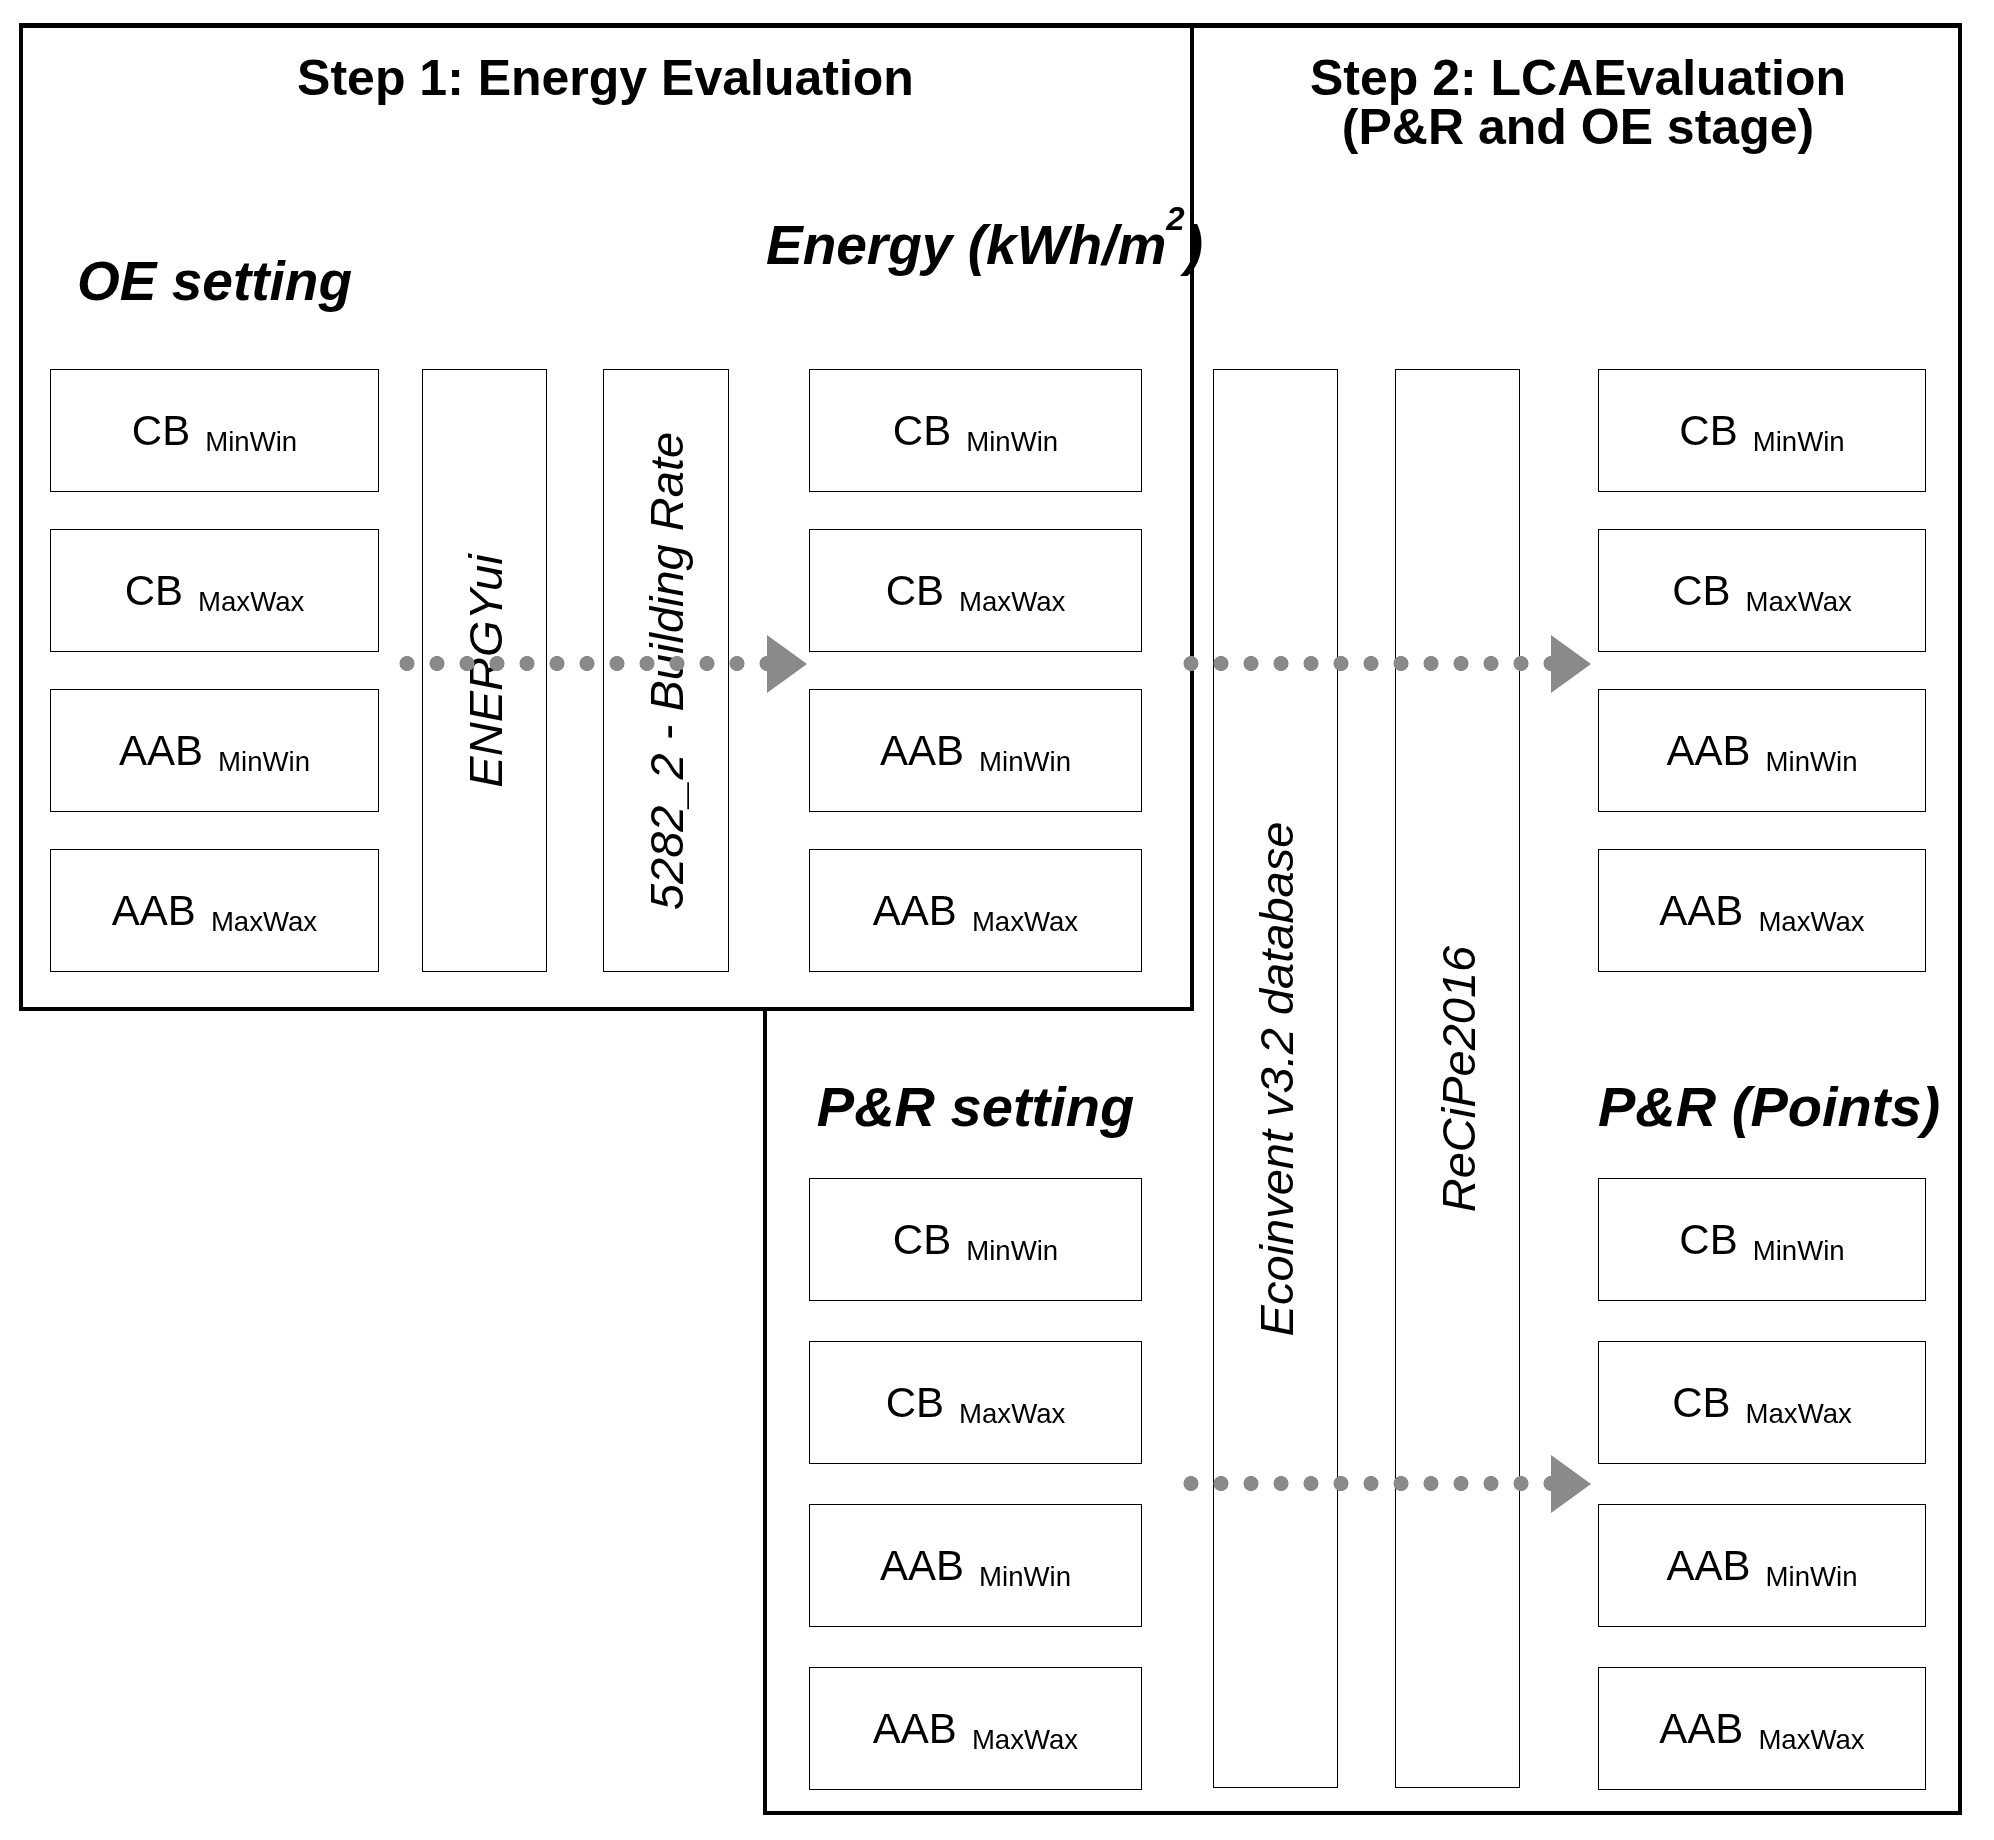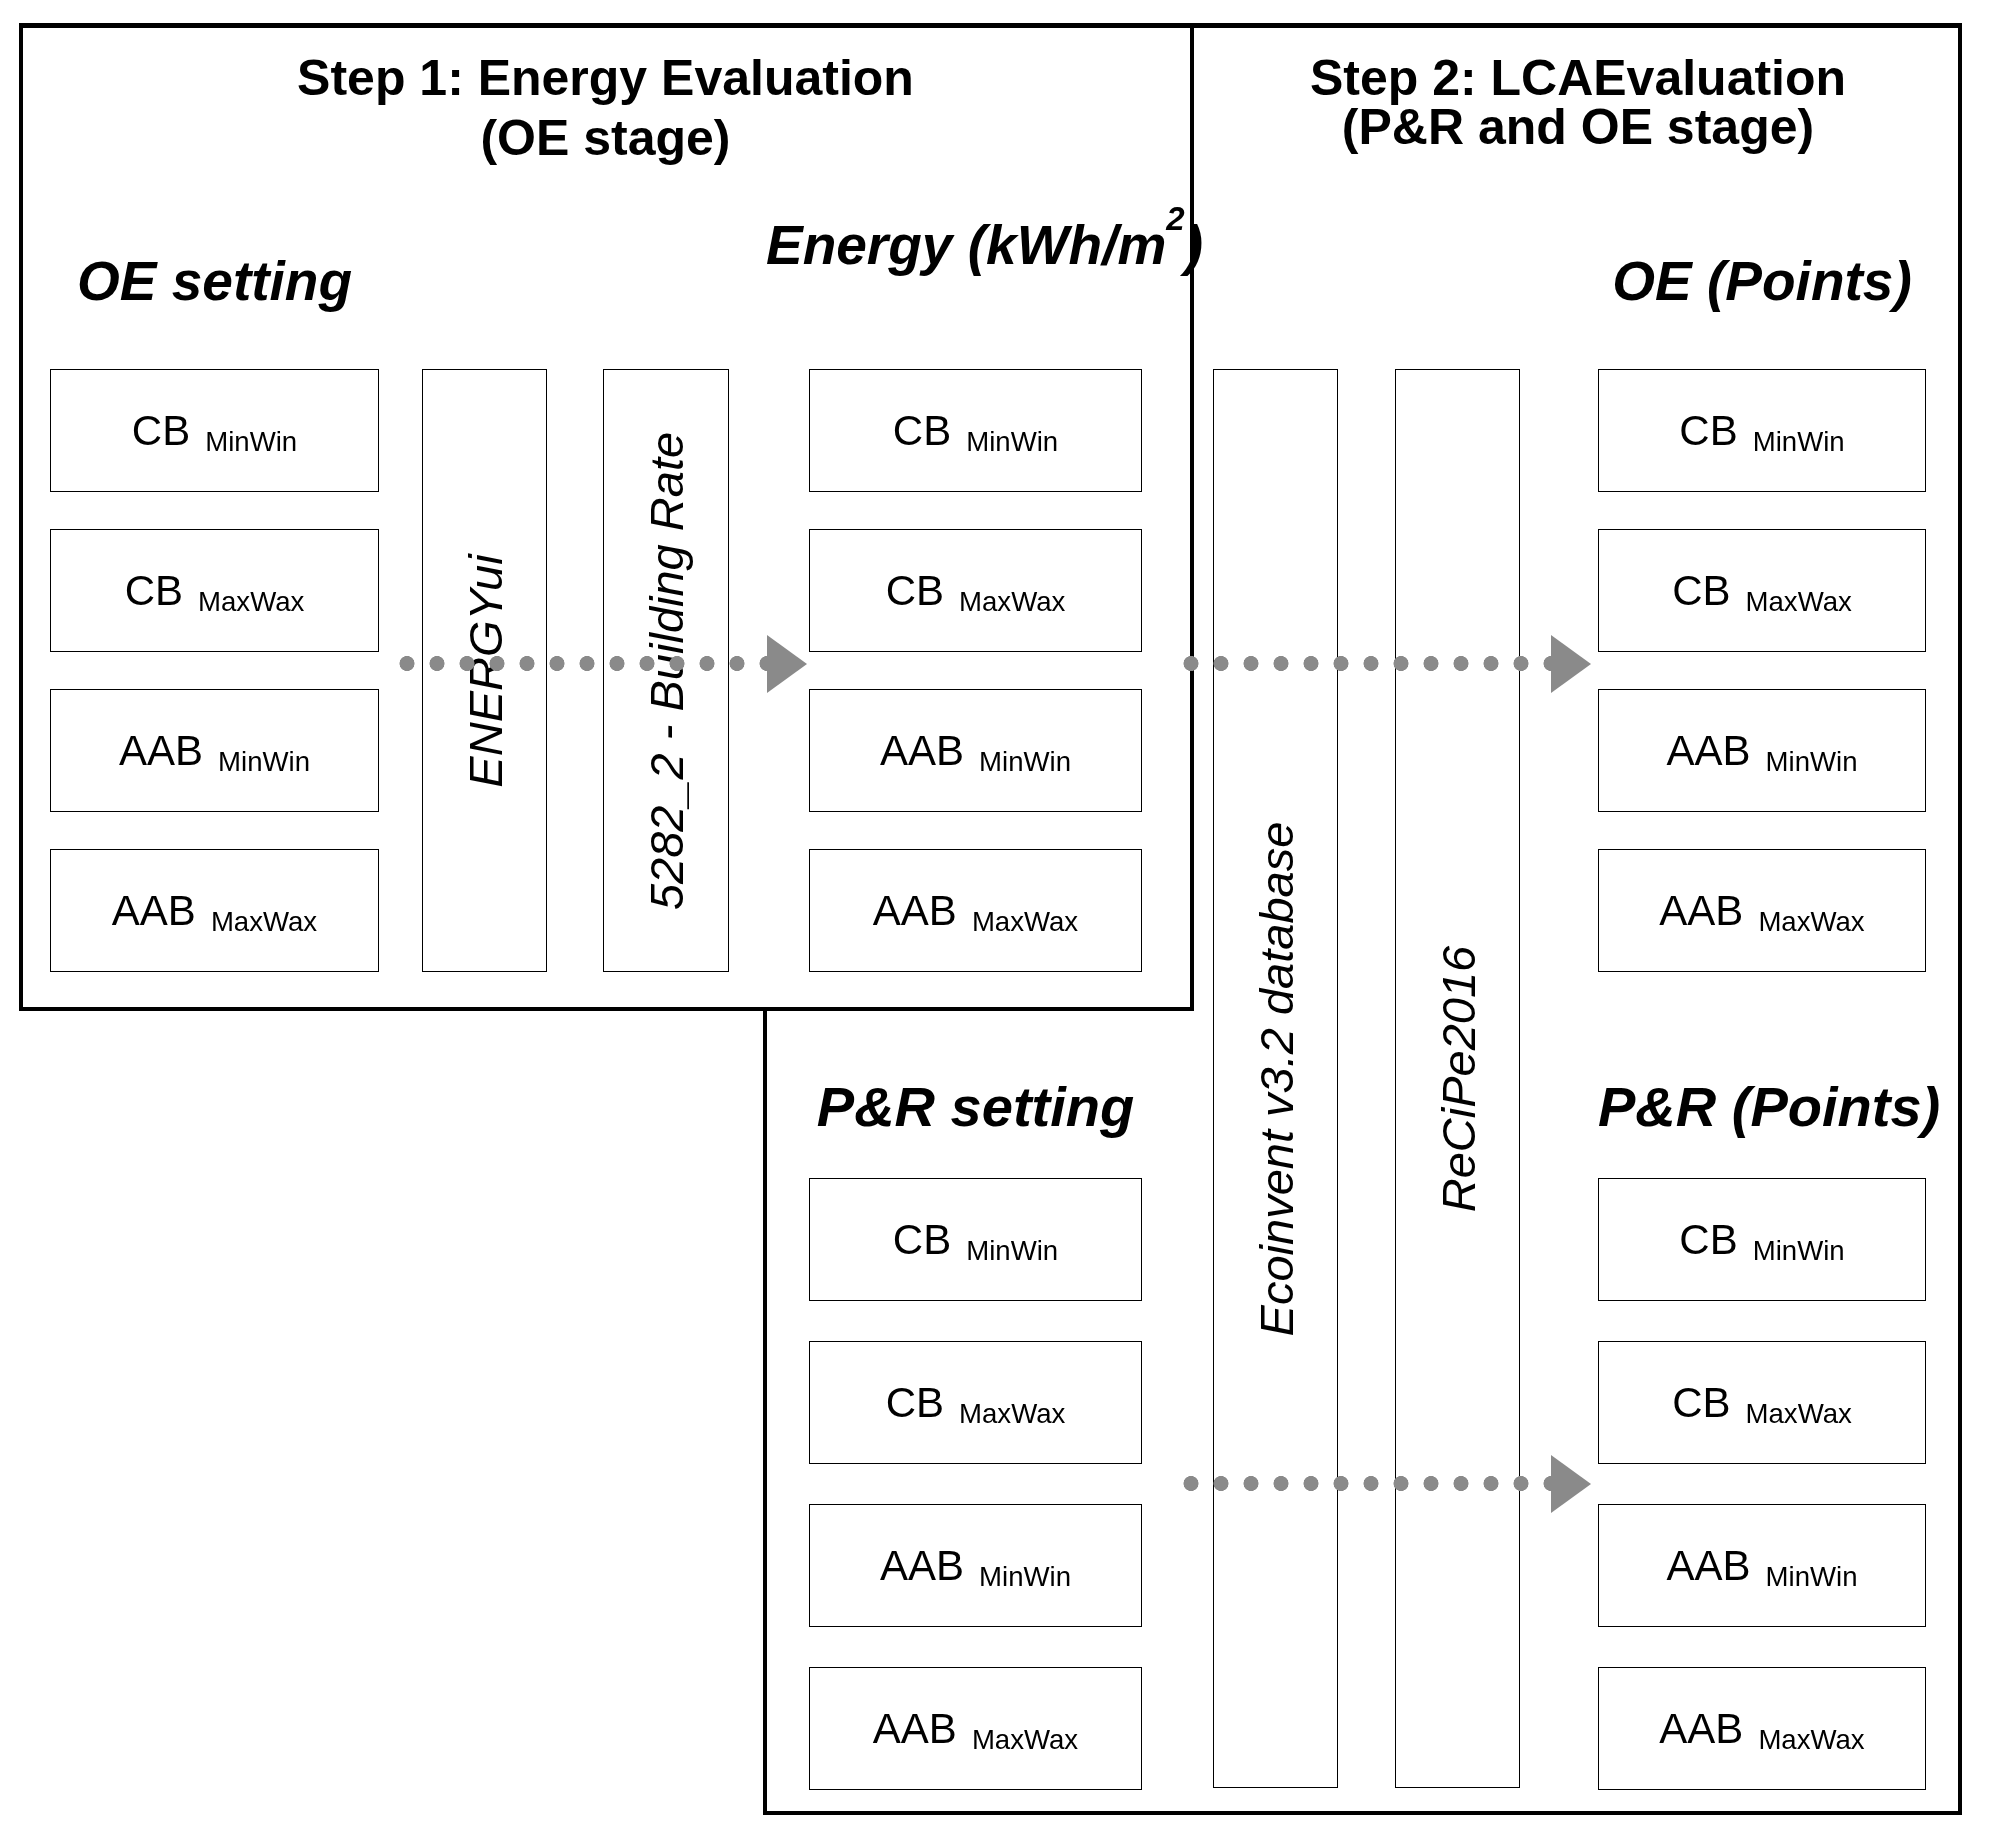--- a/index.html
+++ b/index.html
@@ -91,27 +91,25 @@
 
   <div class="seg z10" style="left:19px;top:23.4px;width:1943px;height:4.2px"></div>
   <div class="seg z10" style="left:19px;top:23.4px;width:4.2px;height:988px"></div>
   <div class="seg z10" style="left:1190px;top:23.4px;width:4.2px;height:988px"></div>
   <div class="seg z10" style="left:1958px;top:23.4px;width:4.2px;height:1792px"></div>
   <div class="seg z10" style="left:19px;top:1007px;width:1175px;height:4.2px"></div>
   <div class="seg z10" style="left:763px;top:1007px;width:4.2px;height:808px"></div>
   <div class="seg z10" style="left:763px;top:1811px;width:1199px;height:4.2px"></div>
 
   <div class="tline" style="left:19px;top:53px;width:1173px">Step 1: Energy Evaluation</div>
-  <div class="tline" style="left:19px;top:113px;width:1173px">(OE stage)</div>
   <div class="tline" style="left:1194px;top:53px;width:768px">Step 2: LCAEvaluation</div>
   <div class="tline" style="left:1194px;top:102px;width:768px">(P&amp;R and OE stage)</div>
 
   <div class="colhead" style="left:50px;top:254px;width:329px">OE setting</div>
   <div class="colhead" style="left:766px;top:217px;width:419px"><span>Energy (kWh/m</span><sup>2</sup><span>)</span></div>
-  <div class="colhead" style="left:1598px;top:254px;width:328px">OE (Points)</div>
   <div class="colhead big" style="left:809px;top:1079px;width:333px">P&amp;R setting</div>
   <div class="colhead big" style="left:1598px;top:1079px;width:328px">P&amp;R (Points)</div>
 
   <div class="node z20" style="left:50px;top:369px;width:329px;height:123px">
     <span class="base">CB</span>
       <span class="subsc">MinWin</span>
   </div>
   <div class="node z20" style="left:50px;top:529px;width:329px;height:123px">
     <span class="base">CB</span>
       <span class="subsc">MaxWax</span>

